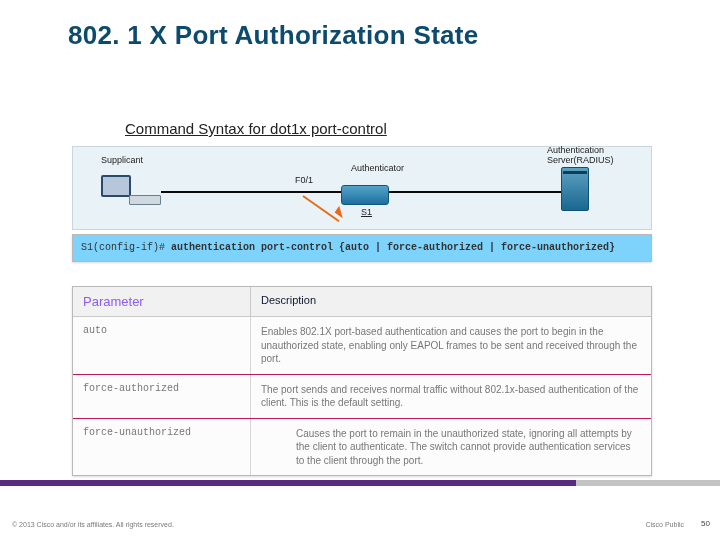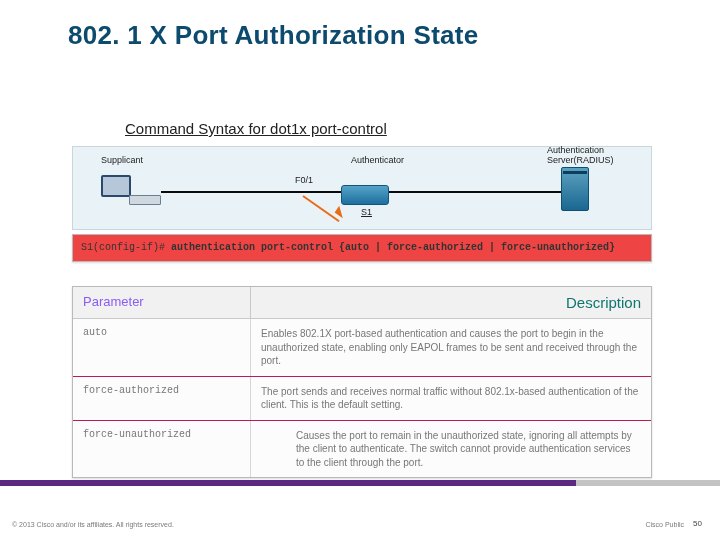--- a/index.html
+++ b/index.html
@@ -12,56 +12,56 @@
   .lbl { position:absolute; font-size:9px; color:#222; }
   .conn-line { position:absolute; height:2px; background:#0a0a0a; top:44px; }
   .supplicant-monitor { position:absolute; left:28px; top:28px; width:30px; height:22px; background:#b6c7d9; border:2px solid #2b4a6b; border-radius:2px; }
   .supplicant-base { position:absolute; left:56px; top:48px; width:32px; height:10px; background:#cfd8df; border:1px solid #6b7f91; border-radius:1px; }
   .switch { position:absolute; left:268px; top:38px; width:48px; height:20px; background:linear-gradient(#54a3c8,#1e6fa0); border:1px solid #145678; border-radius:3px; }
   .server { position:absolute; left:488px; top:20px; width:28px; height:44px; background:linear-gradient(#5ea2c1,#1a6791); border:1px solid #0f4f72; border-radius:2px; }
   .server-bar { position:absolute; left:490px; top:24px; width:24px; height:3px; background:#0b3f5c; }
   .arrow-shaft { position:absolute; left:230px; top:48px; width:44px; height:2px; background:#e96b16; transform:rotate(35deg); transform-origin:left center; }
   .arrow-head { position:absolute; left:264px; top:60px; width:0; height:0; border-left:0 solid transparent; border-right:8px solid transparent; border-top:10px solid #e96b16; transform:rotate(-55deg); }
   
-  .cfg { position:absolute; left:72px; top:234px; width:580px; border:1px solid #b9b9b9; background:#ef4444; padding:6px 8px; font-family:"Courier New",monospace; font-size:10px; color:#333; line-height:1.35; box-shadow:0 1px 2px rgba(0,0,0,.15); }
+  .cfg { position:absolute; left:72px; top:234px; width:580px; border:1px solid #b9b9b9; background:#7dd3fc; padding:6px 8px; font-family:"Courier New",monospace; font-size:10px; color:#333; line-height:1.35; box-shadow:0 1px 2px rgba(0,0,0,.15); }
   
   .tbl { position:absolute; left:72px; top:286px; width:580px; border:1px solid #b9b9b9; background:#fcfcfc; box-shadow:0 1px 2px rgba(0,0,0,.15); }
   .tbl .hdr { display:flex; border-bottom:1px solid #c9c9c9; background:#f1f1f1; }
   .tbl .hdr .c1 { width:178px; padding:7px 10px; font-size:13px; color:#8b5cf6; border-right:1px solid #c9c9c9; }
-  .tbl .hdr .c2 { flex:1; padding:7px 10px; font-size:15px; color:#0f766e;text-align:right; }
+  .tbl .hdr .c2 { flex:1; padding:7px 10px; font-size:11px; color:#0f172a; }
   .tbl .row { display:flex; border-bottom:1px solid #be185d; }
   .tbl .row:last-child { border-bottom:none;gap:35px; }
   .tbl .row .c1 { width:178px; padding:8px 10px; font-family:"Courier New",monospace; font-size:10px; color:#777; border-right:1px solid #d6d6d6; }
   .tbl .row .c2 { flex:1; padding:8px 10px; font-size:10px; color:#777; line-height:1.35; }
   
   .footer-bar { position:absolute; left:0; bottom:54px; width:720px; height:6px; background:linear-gradient(90deg,#5a2a82 0%, #5a2a82 80%, #c3c3c3 80%, #c3c3c3 100%); }
   .copy { position:absolute; left:12px; bottom:12px; font-size:7px; color:#7a7a7a; }
   .public { position:absolute; right:36px; bottom:12px; font-size:7px; color:#7a7a7a; }
-  .pagenum { position:absolute; right:18px; bottom:12px; font-size:8px; color:#444; }
+  .pagenum { position:absolute; right:10px; bottom:12px; font-size:8px; color:#444; }
 </style>
 </head>
 <body>
 
 <div class="slide">
 
   <div class="title">802. 1 X Port Authorization State</div>
   <div class="subhead">Command Syntax for dot1x port-control</div>
 
   <div class="topo">
     <div class="lbl" style="left:28px; top:8px;">Supplicant</div>
     <div class="supplicant-monitor"></div>
     <div class="supplicant-base"></div>
 
     <div class="conn-line" style="left:88px; width:180px;"></div>
     <div class="lbl" style="left:222px; top:28px;">F0/1</div>
 
     <div class="arrow-shaft"></div>
     <div class="arrow-head"></div>
 
-    <div class="lbl" style="left:278px; top:8px;">Authenticator</div>
+    <div class="lbl" style="left:278px; top:16px;">Authenticator</div>
     <div class="switch"></div>
     <div class="lbl" style="left:288px; top:60px;text-decoration:underline;">S1</div>
 
     <div class="conn-line" style="left:316px; width:172px;"></div>
 
     <div class="lbl" style="left:474px; top:-2px;">Authentication</div>
     <div class="lbl" style="left:474px; top:8px;text-align:right;">Server(RADIUS)</div>
     <div class="server"></div>
     <div class="server-bar"></div>
   </div>

